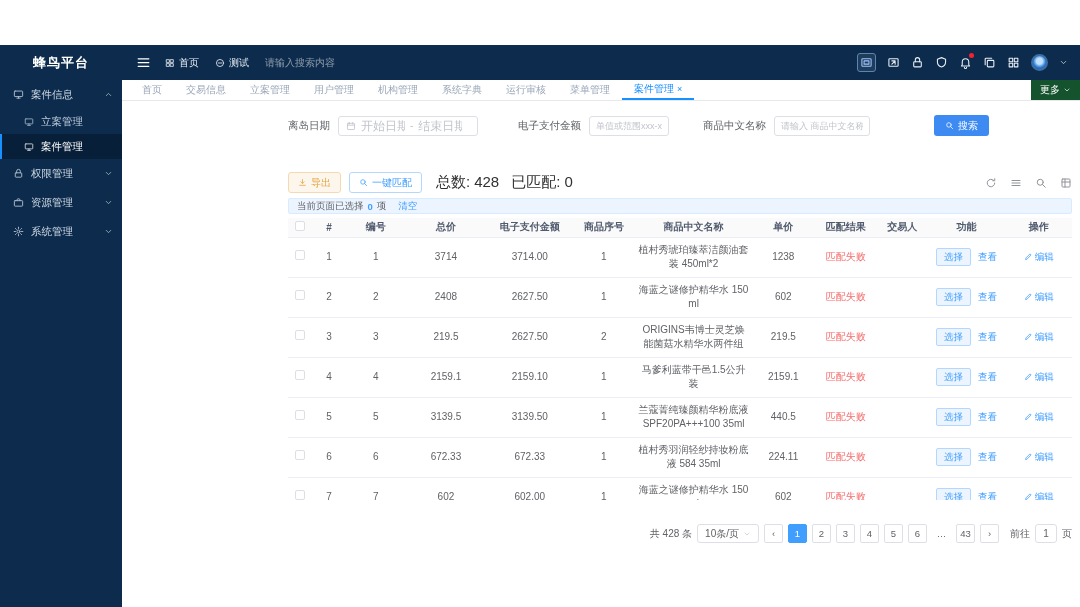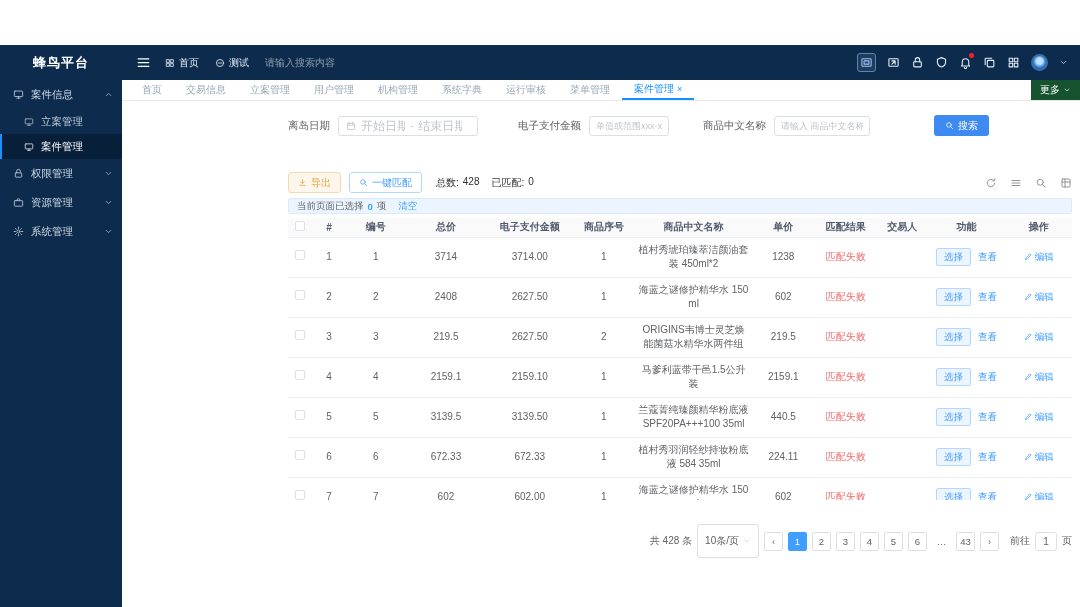--- a/index.html
+++ b/index.html
@@ -65,41 +65,41 @@
   .amt { width:80px; margin-right:34px; }
   .nm { width:96px; margin-right:64px; }
   .gap1 { margin-left:40px; }
   .search-btn { background:#3d8af2; color:#fff; border:none; border-radius:3px; height:21px; padding:0 11px; font-size:10px; display:flex; align-items:center; gap:4px; cursor:pointer; }
   .search-btn .ic { width:9px; height:9px; }
 
   .toolbar { position:absolute; top:71px; left:8px; right:8px; display:flex; align-items:center; }
   .btn-export { background:#fdf6ec; border:1px solid #f5dab1; color:#e6a23c; border-radius:3px; height:21px; padding:0 9px; font-size:10px; display:flex; align-items:center; gap:4px; cursor:pointer; }
   .btn-match { background:#fff; border:1px solid #b3d8ff; color:#409eff; border-radius:3px; height:21px; padding:0 9px; font-size:10px; display:flex; align-items:center; gap:4px; margin-left:8px; cursor:pointer; }
   .btn-export .ic, .btn-match .ic { width:9px; height:9px; }
-  .totals { margin-left:14px; font-size:10px; color:#303133; display:flex; gap:4px; }
+  .totals { margin-left:14px; font-size:15px; color:#303133; display:flex; gap:4px; }
   .tool-icons { margin-left:auto; display:flex; gap:13px; color:#909399; }
   .tool-icons .ic { width:12px; height:12px; cursor:pointer; }
 
   .selbar { position:absolute; top:97px; left:8px; right:8px; height:16px; background:#ecf5ff; border:1px solid #d9ecff; border-radius:2px; display:flex; align-items:center; gap:4px; padding:0 8px; font-size:9.5px; color:#606266; }
   .selbar b { color:#409eff; }
   .selbar .clear { color:#409eff; margin-left:8px; cursor:pointer; }
 
   .grid-wrap { position:absolute; top:117px; left:8px; right:8px; height:282px; overflow:hidden; }
   table { width:100%; border-collapse:collapse; table-layout:fixed; }
   th { background:#fafafa; color:#515a6e; font-weight:bold; font-size:10px; height:19px; border-bottom:1px solid #ebeef5; text-align:center; white-space:nowrap; overflow:hidden; }
   td { font-size:10px; color:#606266; text-align:center; border-bottom:1px solid #ebeef5; padding:5px 3px; line-height:1.45; word-break:break-all; }
   .cell-red { color:#f56c6c; }
   .chk { display:inline-block; width:10px; height:10px; border:1px solid #dcdfe6; border-radius:2px; background:#fff; cursor:pointer; }
   .mini-btn { display:inline-flex; align-items:center; background:#ecf5ff; border:1px solid #b3d8ff; color:#409eff; border-radius:2px; font-size:9.5px; padding:1px 7px; cursor:pointer; }
   .lnk { color:#409eff; cursor:pointer; font-size:9.5px; white-space:nowrap; }
   .lnk .ic { width:9px; height:9px; vertical-align:-1px; margin-right:2px; }
   .func-cell { display:flex; gap:7px; justify-content:center; align-items:center; }
 
   .pager { position:absolute; top:423px; right:8px; display:flex; align-items:center; gap:5px; font-size:10px; color:#606266; }
-  .psize { display:flex; align-items:center; gap:4px; border:1px solid #dcdfe6; border-radius:3px; height:19px; padding:16px 7px; color:#606266; cursor:pointer; }
+  .psize { display:flex; align-items:center; gap:4px; border:1px solid #dcdfe6; border-radius:3px; height:19px; padding:8px 7px; color:#606266; cursor:pointer; }
   .psize .ic { width:8px; height:8px; color:#c0c4cc; }
   .pbtn { min-width:19px; height:19px; border:1px solid #dcdfe6; border-radius:2px; background:#fff; display:flex; align-items:center; justify-content:center; font-size:9.5px; color:#606266; cursor:pointer; padding:0 3px; }
   .pbtn.active { background:#409eff; border-color:#409eff; color:#fff; }
   .pbtn.ellip { border:none; }
   .goin { width:22px; height:19px; border:1px solid #dcdfe6; border-radius:3px; text-align:center; font-size:10px; outline:none; color:#606266; }
 </style>
 </head>
 <body>
 
 <div class="canvas">

